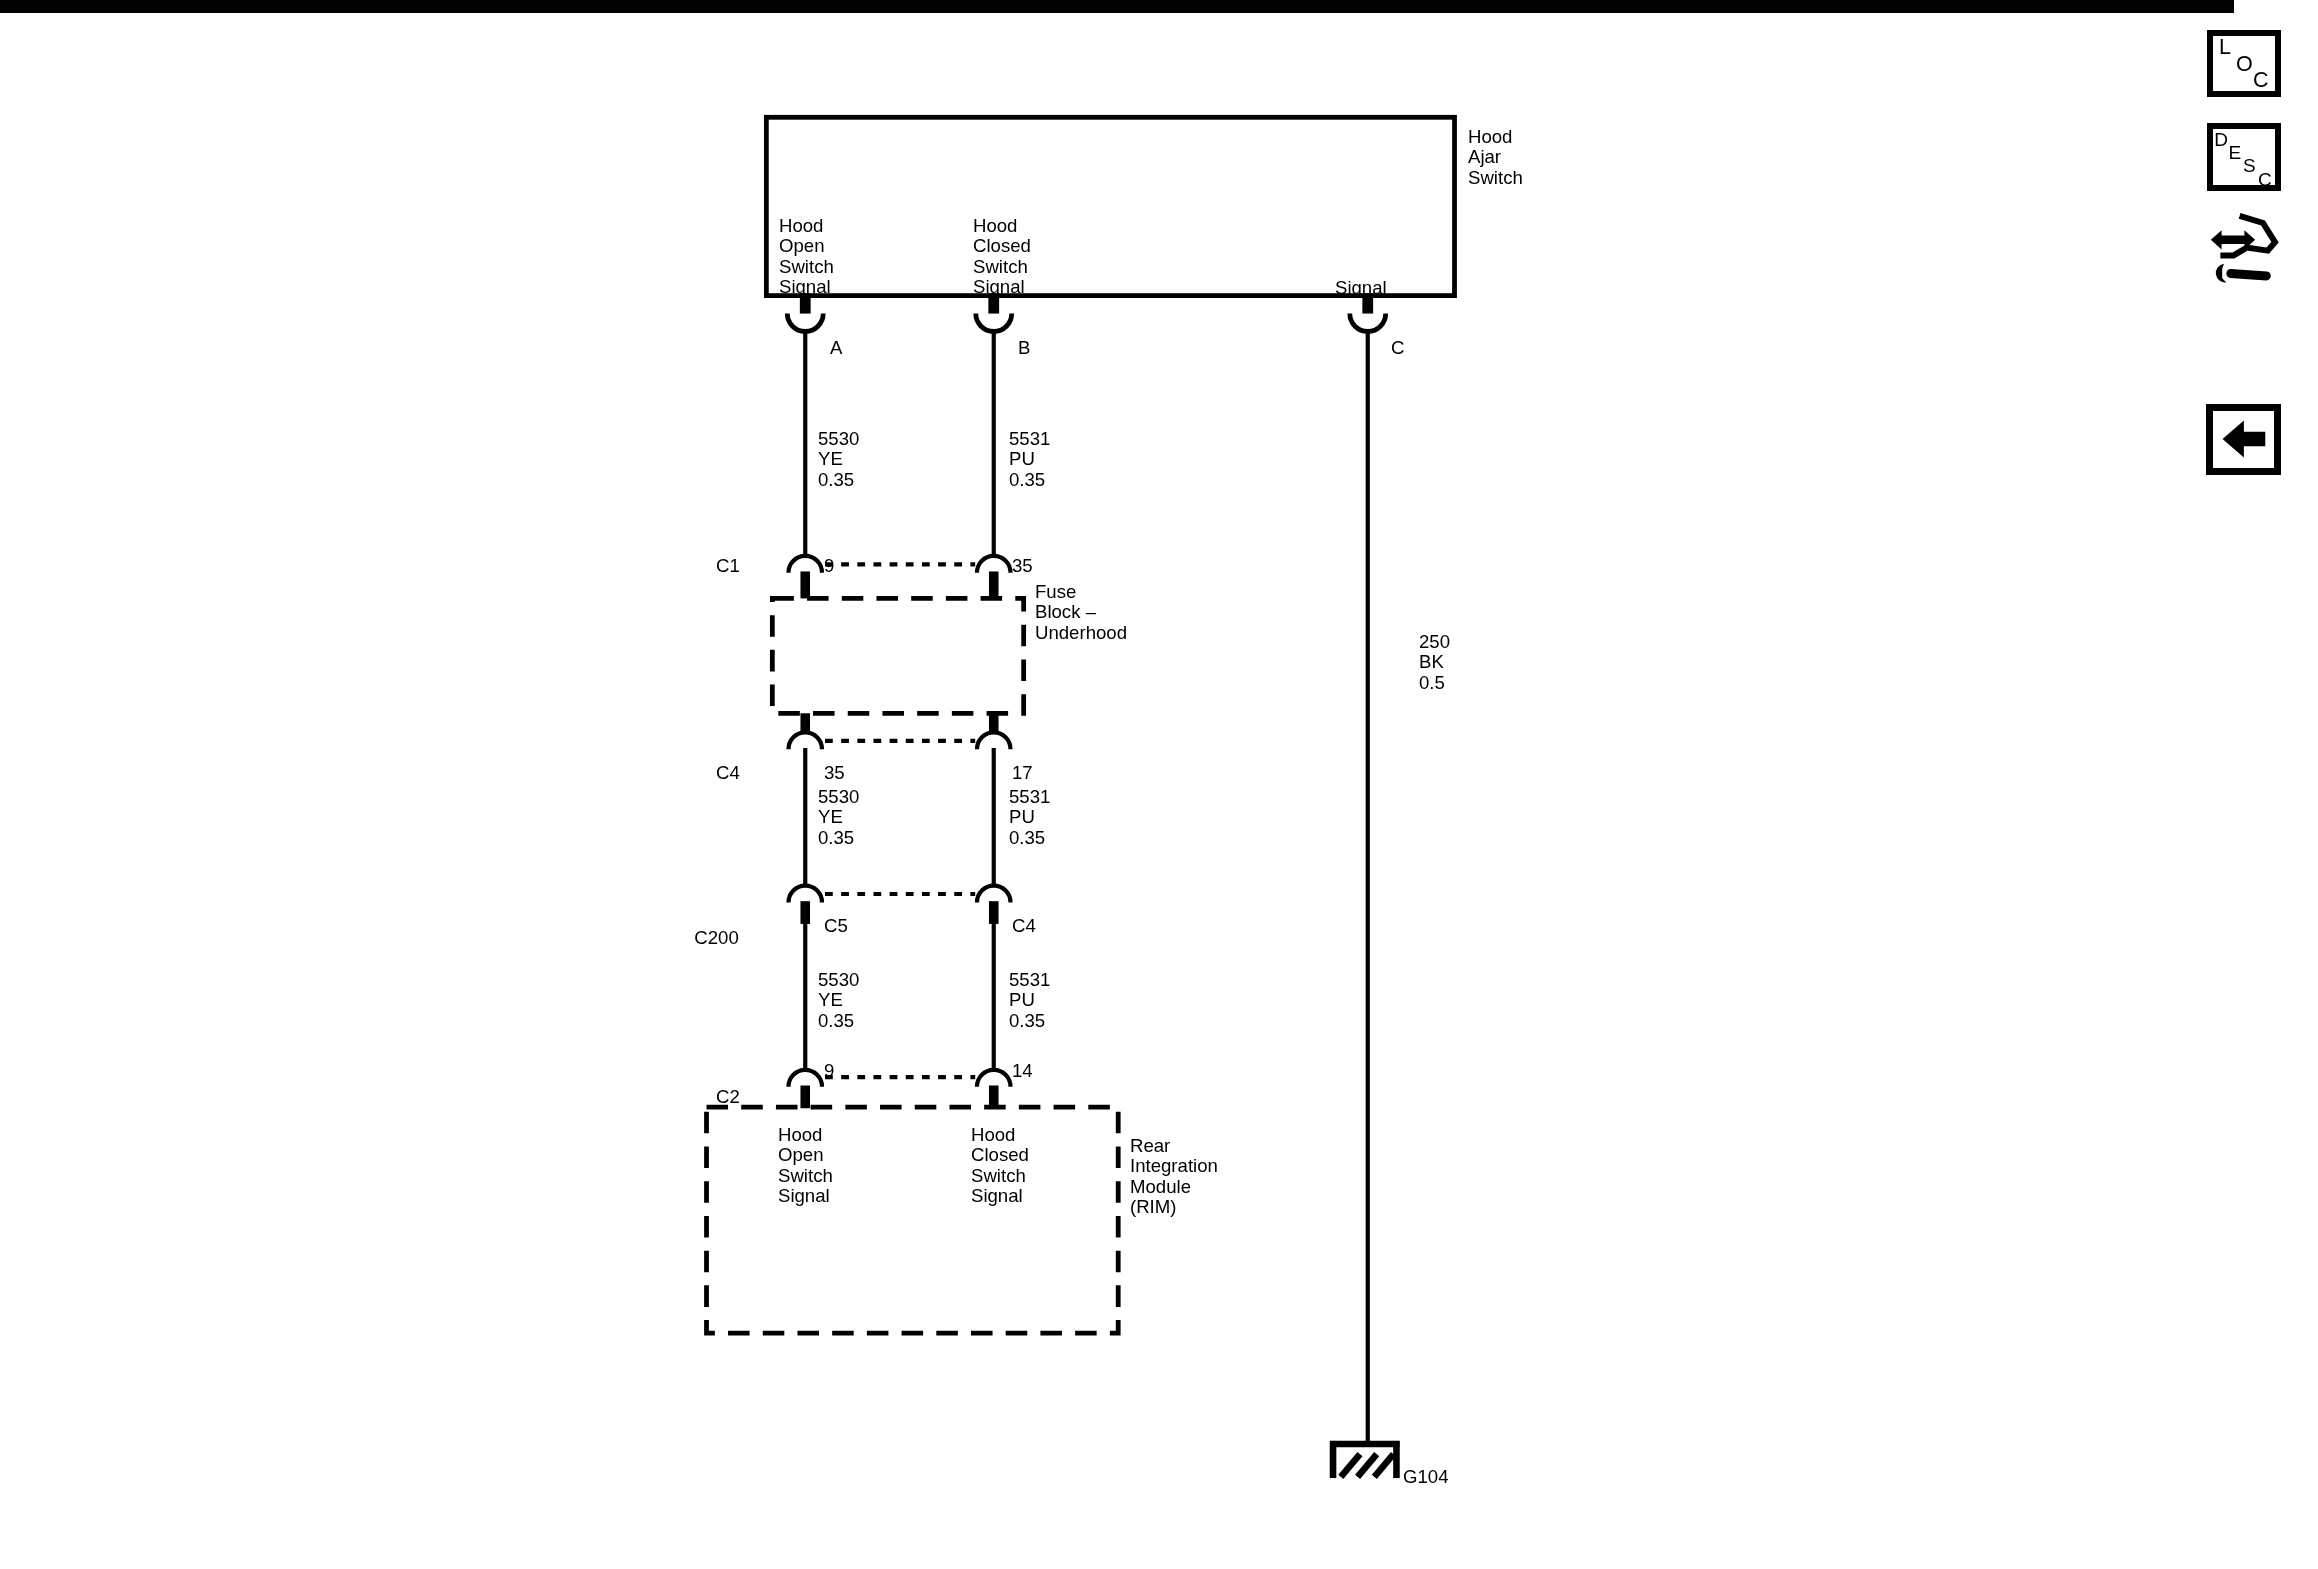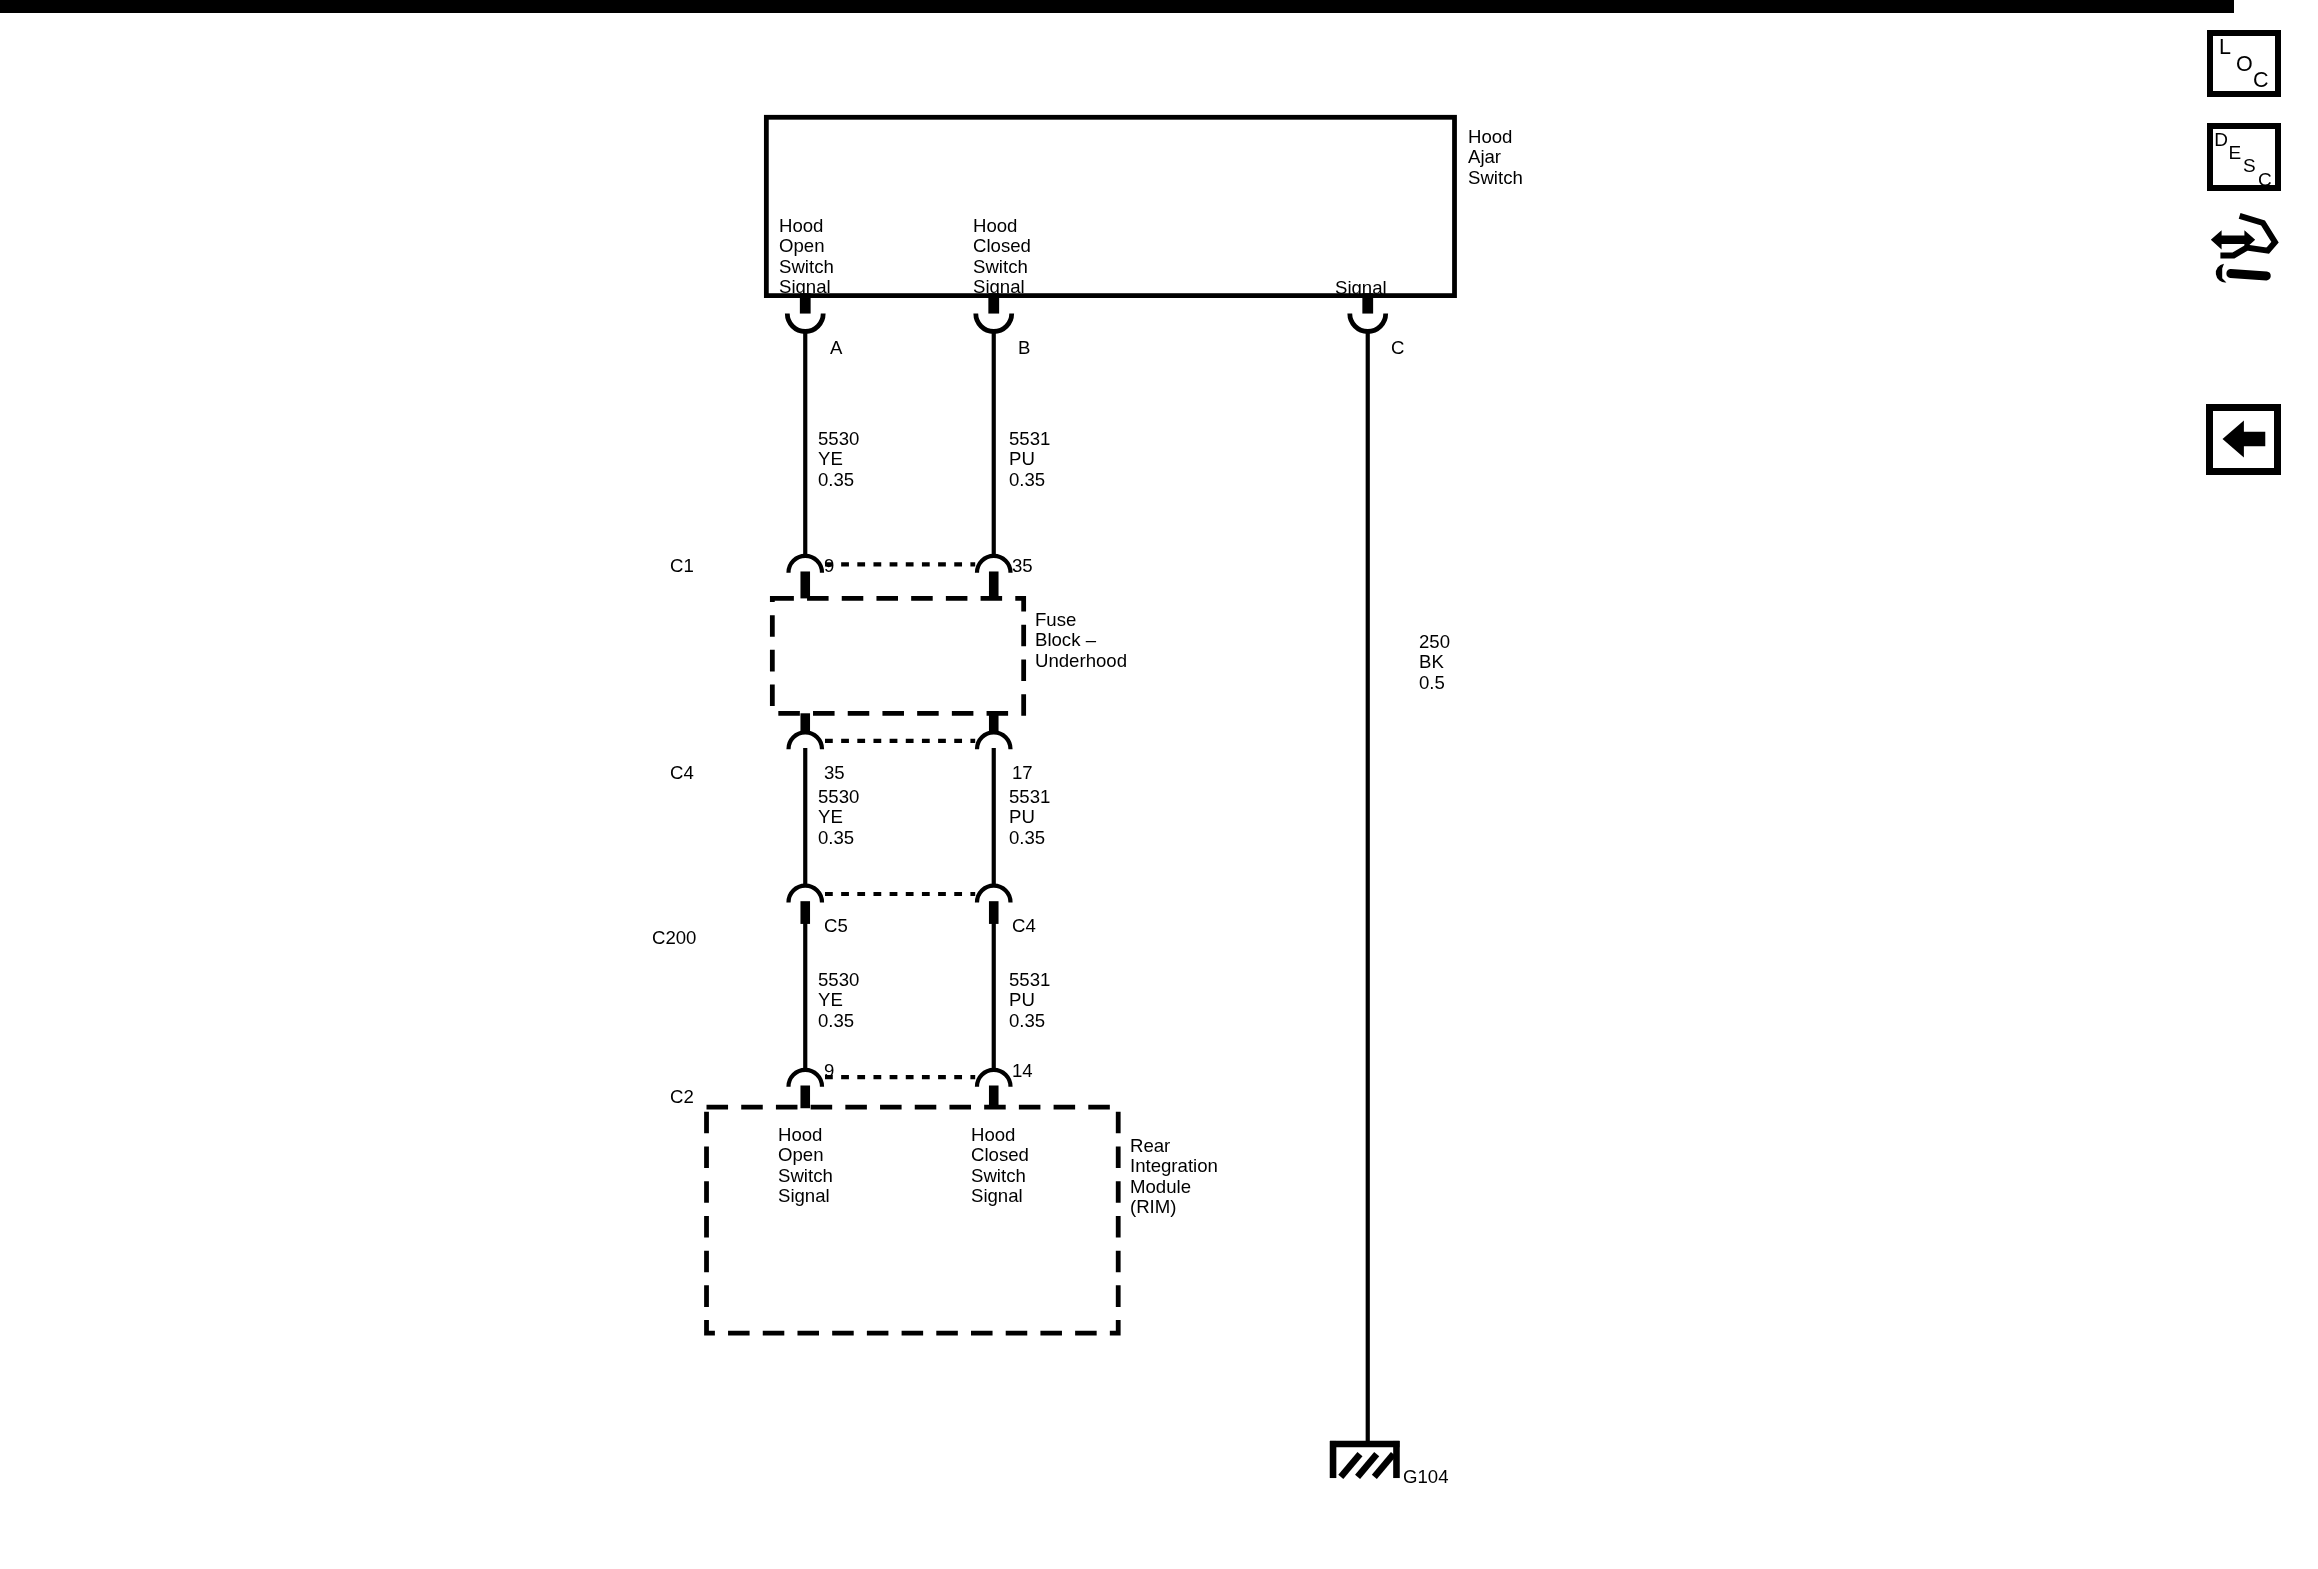--- a/index.html
+++ b/index.html
@@ -4,21 +4,21 @@
 <style>
   html,body{margin:0;padding:0;}
   body{
     width:2319px;height:1569px;position:relative;background:#ffffff;
     font-family:"Liberation Sans",sans-serif;color:#000;overflow:hidden;
   }
   .label{
     position:absolute;font-size:18.6px;line-height:20.3px;white-space:pre-line;
     color:#000;letter-spacing:0px;margin-top:11px;
   }
-  .r{text-align:left;}
+  .r{text-align:center;}
   #topbar{position:absolute;left:0;top:0;width:2234px;height:13px;background:#000;}
   #diagram{position:absolute;left:0;top:0;}
   .navbtn{position:absolute;background:#fff;border:6px solid #000;box-sizing:border-box;}
   .navbtn span{position:absolute;font-weight:400;}
   #loc-button span,#desc-button span{font-size:21.5px;line-height:21.5px;}
   #back-button{border-width:7.2px;}
   .iconwrap{position:absolute;}
 </style>
 </head>
 <body>
@@ -110,21 +110,21 @@
 YE
 0.35</div>
 <div class="label" style="left:1009px;top:418px;width:96px;">5531
 PU
 0.35</div>
 
 <div class="label r" style="left:670px;top:545px;width:116px;">C1</div>
 <div class="label" style="left:824px;top:545px;">9</div>
 <div class="label" style="left:1012px;top:545px;">35</div>
 
-<div class="label" style="left:1035px;top:599px;width:180px;">Fuse
+<div class="label" style="left:1035px;top:571px;width:180px;">Fuse
 Block –
 Underhood</div>
 
 <div class="label r" style="left:670px;top:752px;width:116px;">C4</div>
 <div class="label" style="left:824px;top:752px;">35</div>
 <div class="label" style="left:1012px;top:752px;">17</div>
 
 <div class="label" style="left:818px;top:776px;width:96px;">5530
 YE
 0.35</div>

